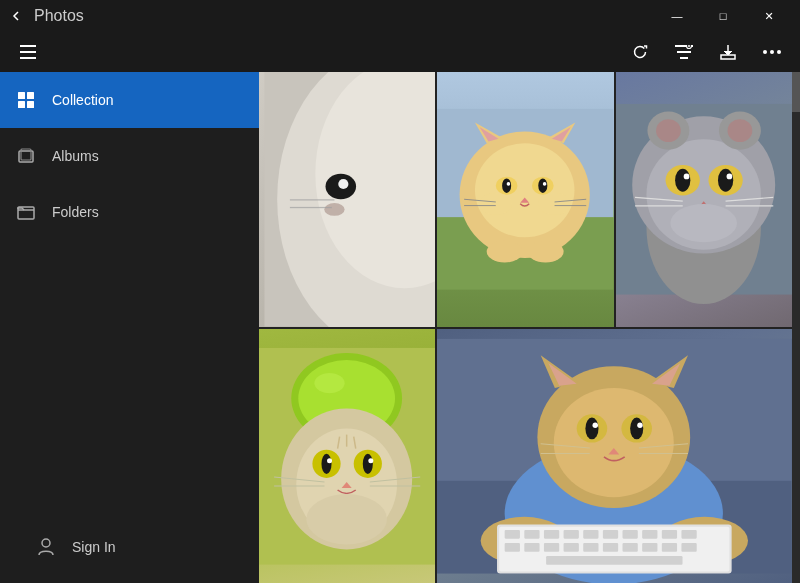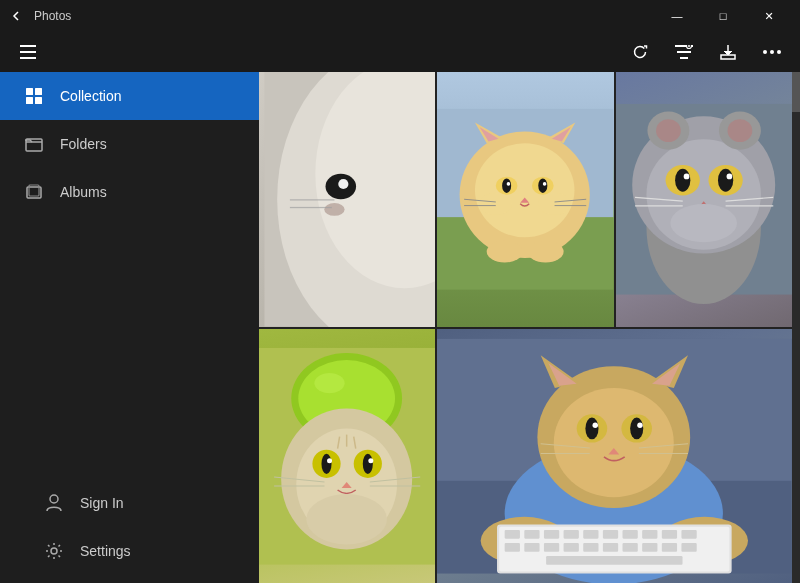--- a/index.html
+++ b/index.html
@@ -30,21 +30,21 @@
       gap: 10px;
     }
     .title-bar-icon {
       width: 16px;
       height: 16px;
       display: flex; align-items: center; justify-content: center;
       color: #aaa;
       font-size: 14px;
     }
     .title-bar-text {
-      font-size: 12px;
+      font-size: 16px;
       color: #ccc;
     }
     .window-controls {
       display: flex;
       align-items: center;
     }
     .window-btn {
       width: 46px;
       height: 32px;
       display: flex;
@@ -104,22 +104,22 @@
       background: #1e1e1e;
       display: flex;
       flex-direction: column;
       padding-top: 40px;
       flex-shrink: 0;
       position: relative;
     }
     .nav-item {
       display: flex;
       align-items: center;
-      height: 48px;
-      padding: 0 24px;
+      height: 56px;
+      padding: 0 16px;
       gap: 16px;
       cursor: pointer;
       font-size: 14px;
       color: #ccc;
     }
     .nav-item.active {
       background: #1565c0;
       color: #fff;
     }
     .nav-icon {
@@ -276,55 +276,46 @@
           <rect x="10" y="1" width="7" height="7" rx="0.5" fill="white"></rect>
           <rect x="1" y="10" width="7" height="7" rx="0.5" fill="white"></rect>
           <rect x="10" y="10" width="7" height="7" rx="0.5" fill="white"></rect>
         </svg>
       </div>
       <span>Collection</span>
     </div>
     <div class="nav-item">
       <div class="nav-icon">
         <svg width="18" height="18" viewBox="0 0 18 18" fill="none">
+          <rect x="2" y="4" width="14" height="11" rx="1" stroke="#aaa" stroke-width="1.5" fill="none"></rect>
+          <rect x="4" y="2" width="10" height="11" rx="1" stroke="#888" stroke-width="1.2" fill="none"></rect>
+        </svg>
+      </div>
+      <span>Albums</span>
+    </div>
+    <div class="nav-item">
+      <div class="nav-icon">
+        <svg width="18" height="18" viewBox="0 0 18 18" fill="none">
           <rect x="1" y="4" width="16" height="12" rx="1" stroke="#aaa" stroke-width="1.5" fill="none"></rect>
           <path d="M1 7h16" stroke="#aaa" stroke-width="1.5"></path>
           <path d="M1 6 L1 5 L5 5 L7 7" stroke="#aaa" stroke-width="1.5" fill="none"></path>
         </svg>
       </div>
       <span>Folders</span>
-    </div>
-    <div class="nav-item">
-      <div class="nav-icon">
-        <svg width="18" height="18" viewBox="0 0 18 18" fill="none">
-          <rect x="2" y="4" width="14" height="11" rx="1" stroke="#aaa" stroke-width="1.5" fill="none"></rect>
-          <rect x="4" y="2" width="10" height="11" rx="1" stroke="#888" stroke-width="1.2" fill="none"></rect>
-        </svg>
-      </div>
-      <span>Albums</span>
     </div>
 
     <div class="sidebar-bottom">
       <div class="nav-item">
         <div class="nav-icon">
           <svg width="16" height="18" viewBox="0 0 16 18" fill="none">
             <circle cx="8" cy="5" r="4" stroke="#aaa" stroke-width="1.5" fill="none"></circle>
             <path d="M1 17 C1 12 15 12 15 17" stroke="#aaa" stroke-width="1.5" fill="none"></path>
           </svg>
         </div>
         <span>Sign In</span>
-      </div>
-      <div class="nav-item">
-        <div class="nav-icon">
-          <svg width="18" height="18" viewBox="0 0 18 18" fill="none">
-            <circle cx="9" cy="9" r="3" stroke="#aaa" stroke-width="1.5" fill="none"></circle>
-            <path d="M9 1 L9 3M9 15 L9 17M1 9 L3 9M15 9 L17 9M3 3 L4.5 4.5M13.5 13.5 L15 15M15 3 L13.5 4.5M4.5 13.5 L3 15" stroke="#aaa" stroke-width="1.5"></path>
-          </svg>
-        </div>
-        <span>Settings</span>
       </div>
     </div>
   </div>
 
   <div class="main-content" style="position:relative;">
     <div class="photo-grid-container">
 
       <div class="photo-cell photo-cell-1 bg-white-cat" style="background: linear-gradient(120deg, #d0ccc4 0%, #c0bcb4 30%, #b8b4aa 50%, #ccc8c0 80%);">
         <svg class="cat-scene" viewBox="0 0 130 200" xmlns="http://www.w3.org/2000/svg">
 

